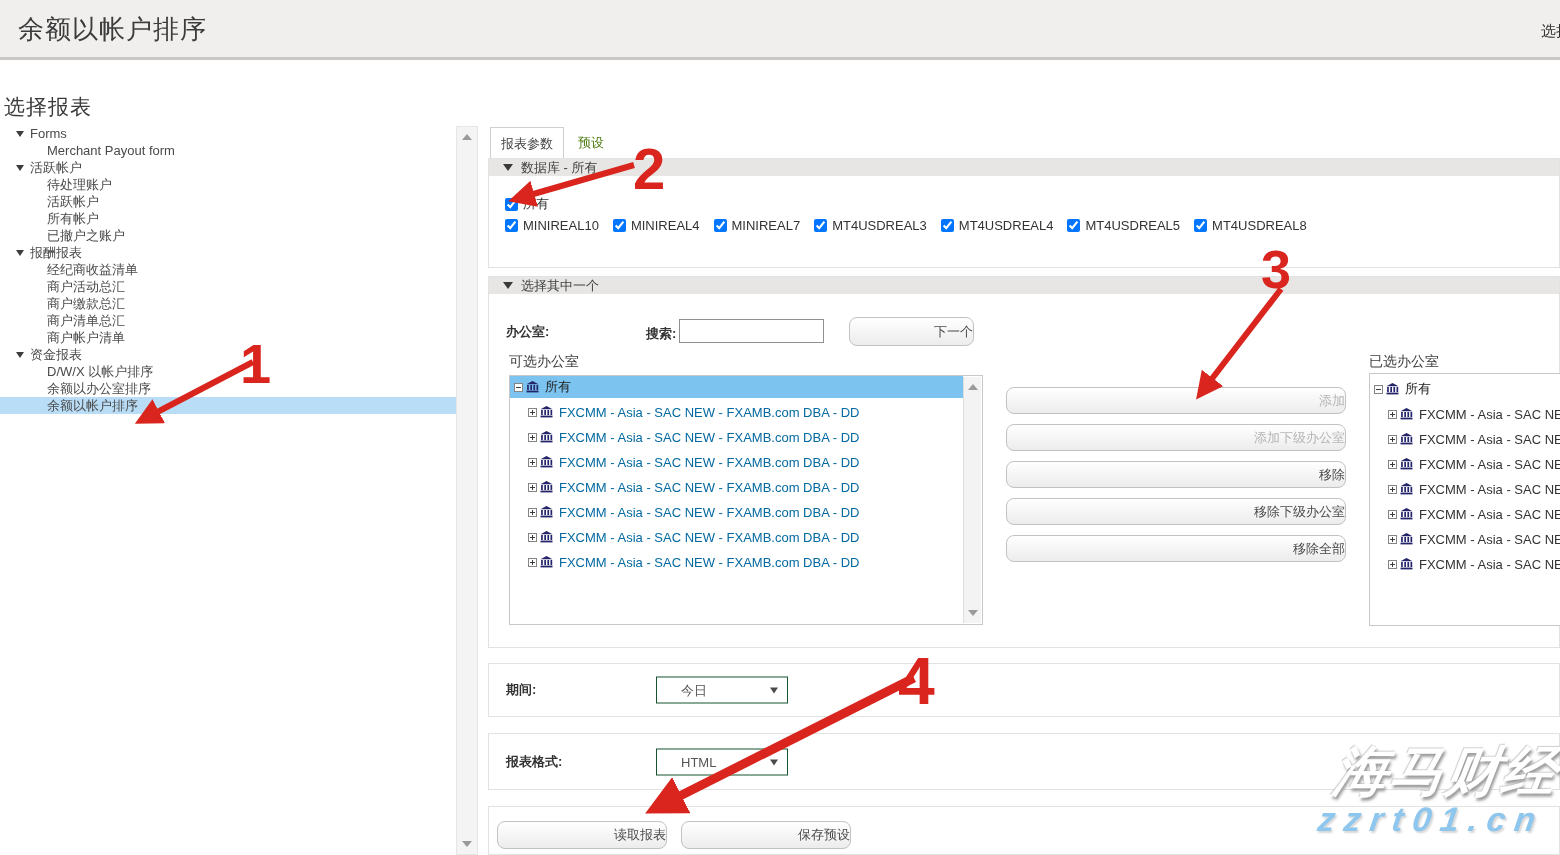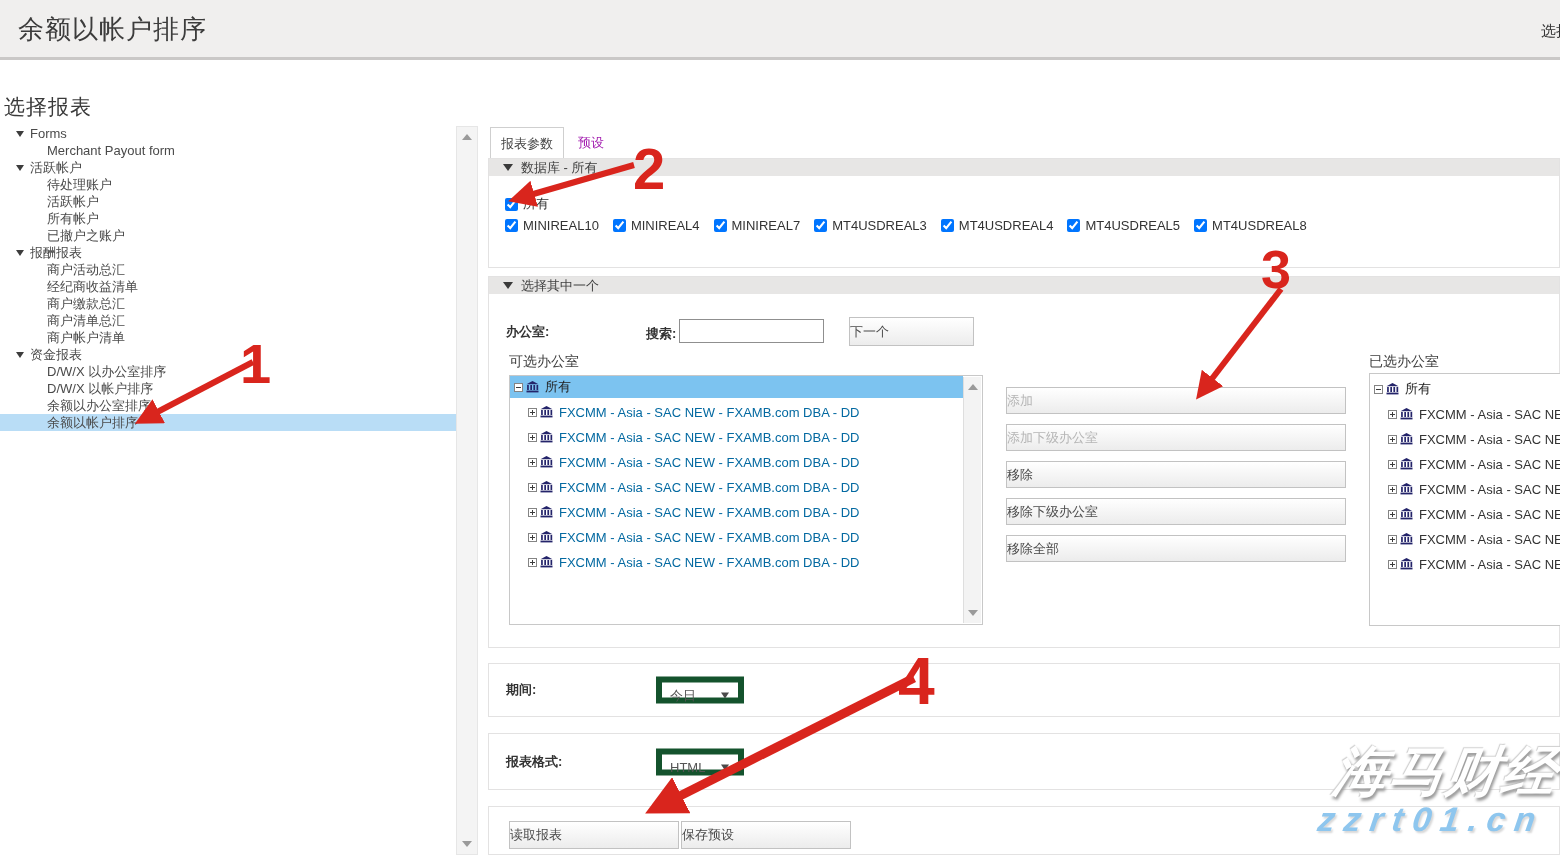--- a/index.html
+++ b/index.html
@@ -22,40 +22,40 @@
   .trow.selected { background:#b9ddf6; }
 
   
   .vscroll { position:absolute; left:456px; top:126px; width:22px; height:729px; background:#f4f4f4; border:1px solid #e6e6e6; }
   .arr-up, .arr-dn { position:absolute; left:50%; transform:translateX(-50%); width:0; height:0; border-left:5px solid transparent; border-right:5px solid transparent; }
   .arr-up { top:7px; border-bottom:6px solid #9a9a9a; }
   .arr-dn { bottom:7px; border-top:6px solid #9a9a9a; }
 
   
   .tab-active { position:absolute; left:490px; top:127px; width:74px; height:31px; background:#fff; border:1px solid #cfcfcf; border-bottom:none; font-size:13px; color:#444; text-align:center; line-height:31px; }
-  .tab-link { position:absolute; left:578px; top:134px; font-size:13px; color:#a21caf; cursor:pointer; }
+  .tab-link { position:absolute; left:578px; top:134px; font-size:13px; color:#4d7c0f; cursor:pointer; }
 
   
   .cont { position:absolute; left:488px; width:1072px; background:#fff; border:1px solid #e3e2e2; }
   .secbar { height:17px; background:#e7e6e5; display:flex; align-items:center; font-size:13px; color:#3f3f3f; }
   .secbar .tri { width:0; height:0; border-left:5px solid transparent; border-right:5px solid transparent; border-top:7px solid #3a3a3a; margin-left:14px; margin-right:8px; }
 
   #db-cont { top:158px; height:110px; }
   .cb-all { position:absolute; left:16px; top:36px; display:flex; align-items:center; font-size:13px; color:#333; }
   .cb-row { position:absolute; left:16px; top:59px; display:flex; align-items:center; font-size:13px; color:#333; }
   .cb-item { display:flex; align-items:center; margin-right:14px; }
   .cb-item input, .cb-all input { width:13px; height:13px; margin-right:5px; }
 
   #office-cont { top:276px; height:372px; }
   .lbl { font-size:13px; color:#333; font-weight:bold; }
   .plain { font-size:14px; color:#3d3d3d; }
   #office-lbl { position:absolute; left:17px; top:46px; }
   #search-lbl { position:absolute; left:157px; top:48px; }
   #search-input { position:absolute; left:190px; top:42px; width:145px; height:24px; border:1px solid #8f8f8f; font-size:13px; padding:0 5px; }
-  .btn { background:linear-gradient(#ffffff,#ececec); border:1px solid #c2c2c2; border-radius:0; font-size:13px; color:#4a4a4a; text-align:left; cursor:pointer; }
+  .btn { background:linear-gradient(#ffffff,#ececec); border:1px solid #c2c2c2; border-radius:8px; font-size:13px; color:#4a4a4a; text-align:right; cursor:pointer; }
   #next-btn { position:absolute; left:360px; top:40px; width:125px; height:29px; line-height:27px; }
   #avail-lbl { position:absolute; left:20px; top:76px; }
   #sel-lbl { position:absolute; left:880px; top:76px; }
 
   .listbox { position:absolute; border:1px solid #c8c8c8; background:#fff; overflow:hidden; }
   #avail-box { left:20px; top:98px; width:474px; height:250px; }
   #sel-box { left:880px; top:96px; width:200px; height:253px; border-right:none; }
   .lrow { display:flex; align-items:center; height:22px; white-space:nowrap; font-size:13px; }
   .lrow.root { padding-left:4px; }
   .lrow.node { padding-left:18px; margin-top:3px; }
@@ -72,23 +72,23 @@
   .inner-scroll { position:absolute; right:1px; top:1px; width:18px; height:246px; background:#f3f3f3; border-left:1px solid #dedede; }
 
   .midbtns { position:absolute; left:517px; top:110px; width:340px; }
   .midbtns .btn { display:block; width:340px; height:27px; line-height:25px; margin-bottom:10px; }
   .btn.disabled { color:#b5b5b5; cursor:default; }
 
   #period-cont { top:663px; height:54px; }
   #format-cont { top:733px; height:57px; }
   #footer-cont { top:806px; height:49px; }
   .row-label { position:absolute; left:17px; top:50%; transform:translateY(-50%); }
-  .selectbox { position:absolute; left:167px; top:50%; transform:translateY(-50%); width:88px; height:27px; border:6px solid #14532d; background:#fff; font-size:13px; color:#555; line-height:25px; padding-left:8px; cursor:pointer; }
+  .selectbox { position:absolute; left:167px; top:50%; transform:translateY(-50%); width:132px; height:27px; border:1px solid #14532d; background:#fff; font-size:13px; color:#555; line-height:25px; padding-left:24px; cursor:pointer; }
   .selectbox .chev { position:absolute; right:9px; top:10px; width:0; height:0; border-left:4px solid transparent; border-right:4px solid transparent; border-top:6px solid #4a4a4a; }
-  #load-btn { position:absolute; left:20px; top:14px; width:170px; height:28px; line-height:26px; }
+  #load-btn { position:absolute; left:8px; top:14px; width:170px; height:28px; line-height:26px; }
   #save-btn { position:absolute; left:192px; top:14px; width:170px; height:28px; line-height:26px; }
 
   
   #arrows { position:absolute; left:0; top:0; width:1560px; height:855px; pointer-events:none; }
   .ann-num { position:absolute; color:#d9251d; font-weight:bold; pointer-events:none; line-height:1; }
   #num1 { left:240px; top:336px; font-size:56px; }
   #num2 { left:633px; top:140px; font-size:58px; }
   #num3 { left:1261px; top:242px; font-size:54px; }
   #num4 { left:898px; top:648px; font-size:66px; }
 
@@ -143,40 +143,37 @@
         <span>所有帐户</span>
       </div>
     <div class="trow child">
         <span>已撤户之账户</span>
       </div>
     <div class="trow group">
         <span class="tri"></span>
         <span>报酬报表</span>
       </div>
     <div class="trow child">
+        <span>经纪商收益清单</span>
+      </div>
+    <div class="trow child">
         <span>商户活动总汇</span>
       </div>
     <div class="trow child">
-        <span>经纪商收益清单</span>
-      </div>
-    <div class="trow child">
         <span>商户缴款总汇</span>
       </div>
     <div class="trow child">
         <span>商户清单总汇</span>
       </div>
     <div class="trow child">
         <span>商户帐户清单</span>
       </div>
     <div class="trow group">
         <span class="tri"></span>
         <span>资金报表</span>
-      </div>
-    <div class="trow child">
-        <span>D/W/X 以办公室排序</span>
       </div>
     <div class="trow child">
         <span>D/W/X 以帐户排序</span>
       </div>
     <div class="trow child">
         <span>余额以办公室排序</span>
       </div>
     <div class="trow child selected">
         <span>余额以帐户排序</span>
       </div>

